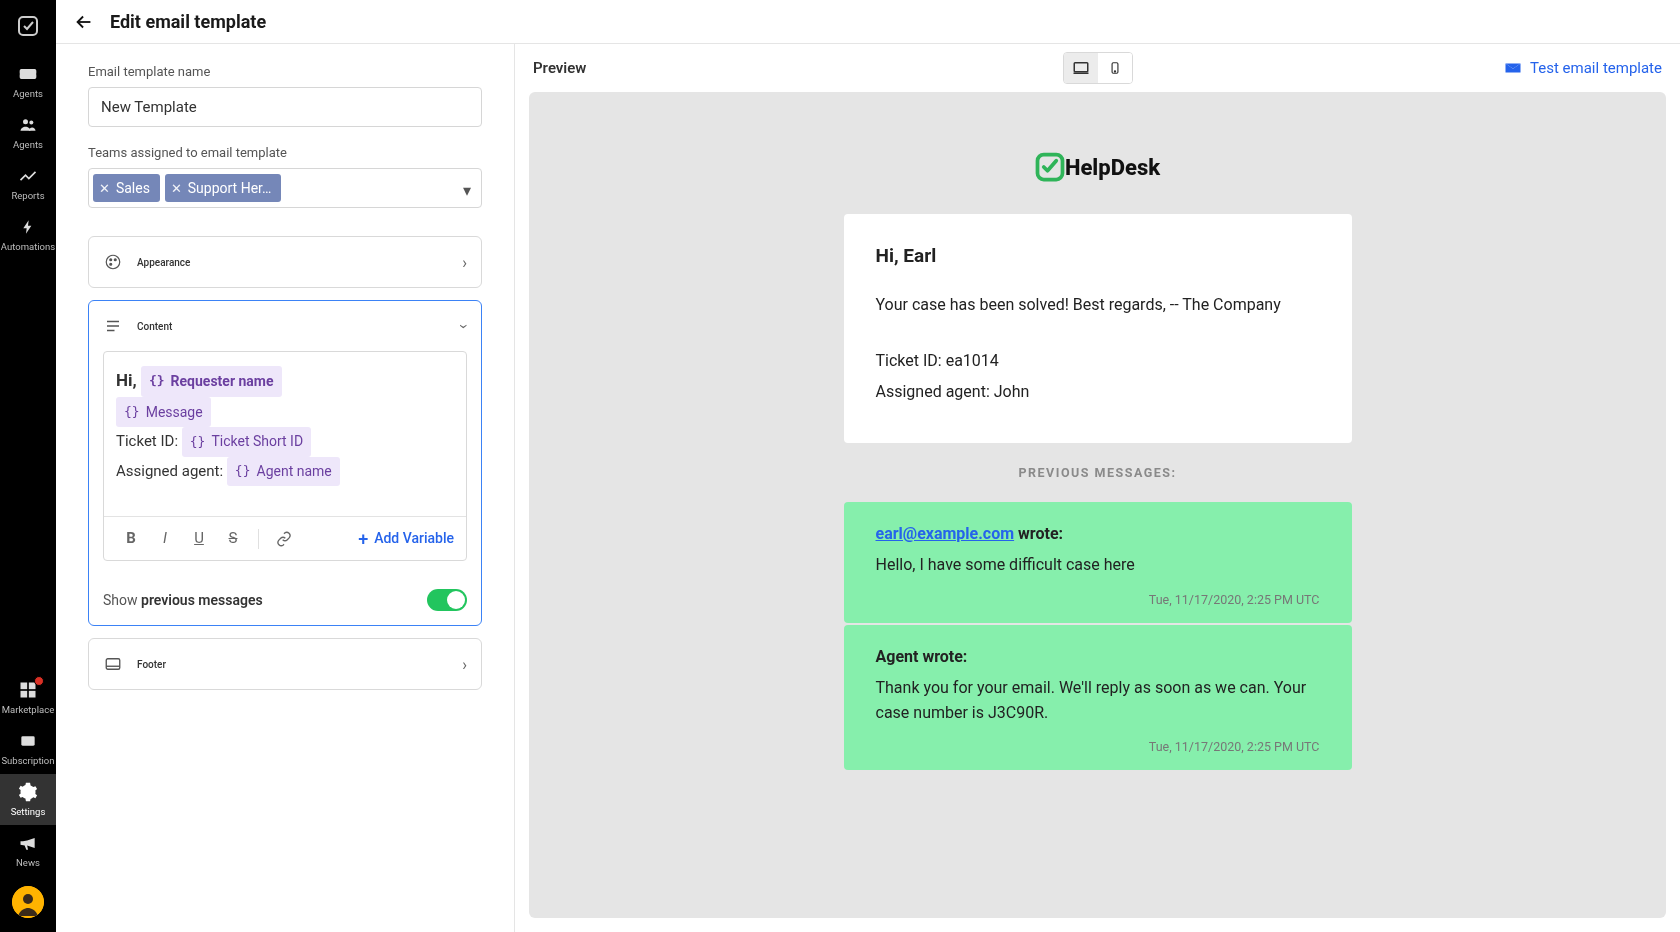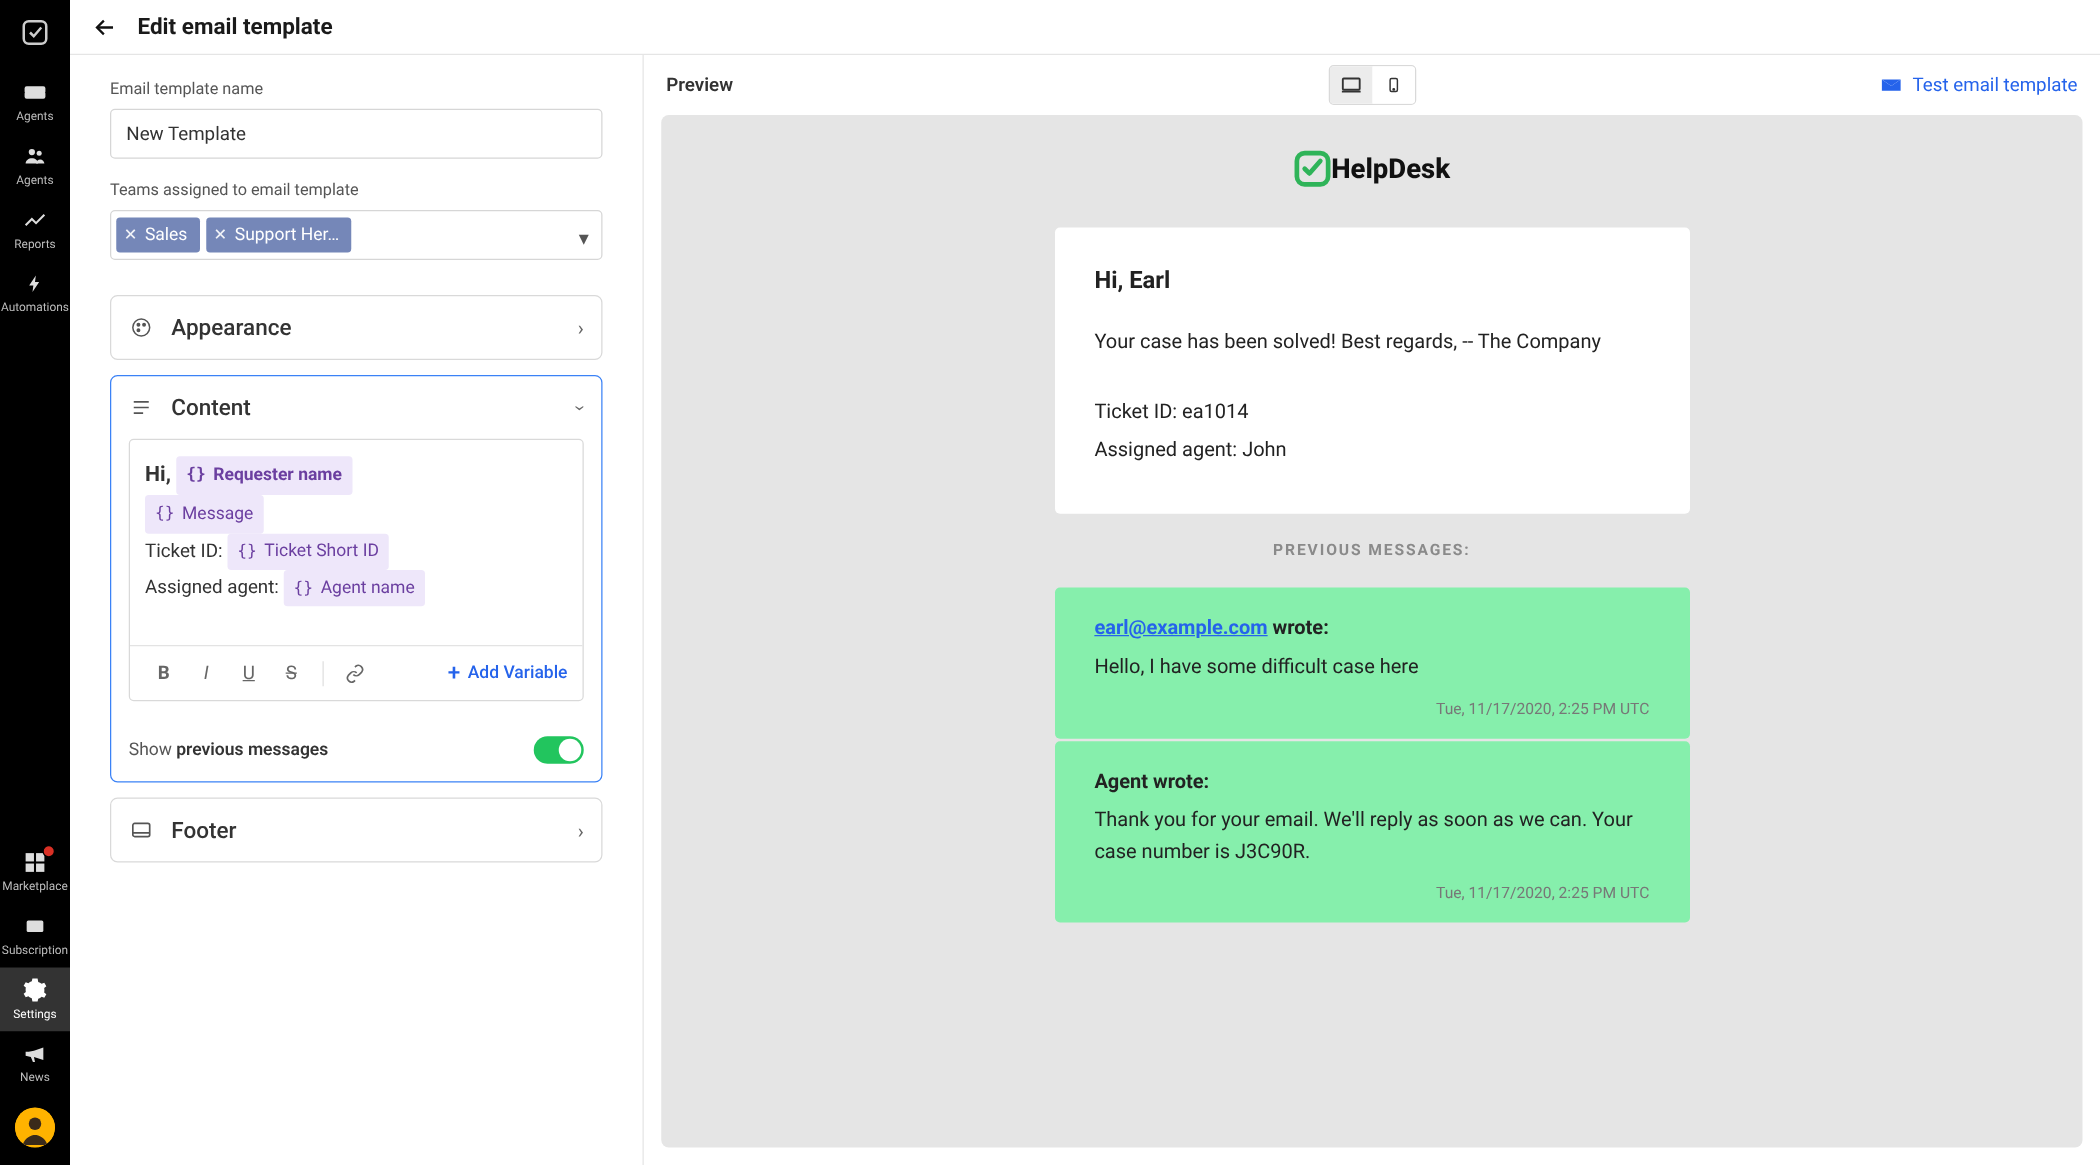--- a/index.html
+++ b/index.html
@@ -34,21 +34,21 @@
 .field-label { font-size: 13px; color: #555; margin-bottom: 8px; }
 .text-input { width: 100%; height: 40px; border: 1px solid #d6d6d6; border-radius: 4px; padding: 0 12px; font-size: 15px; color: #333; outline: none; margin-bottom: 18px; }
 .teams-box { width: 100%; min-height: 40px; border: 1px solid #d6d6d6; border-radius: 4px; padding: 4px 36px 4px 4px; display: flex; flex-wrap: wrap; gap: 5px; align-items: center; position: relative; margin-bottom: 28px;}
 .teams-box .dd { position: absolute; right: 10px; top: 12px; color: #555; }
 .chip { background: #7587b8; color: #fff; border-radius: 3px; height: 28px; display: flex; align-items: center; padding: 0 10px 0 6px; font-size: 14px; gap: 6px; }
 .chip .x { font-size: 13px; opacity: .9; }
 
 .panel { border: 1px solid #d9d9d9; border-radius: 6px; margin-bottom: 12px; }
 .panel.active { border: 1.5px solid #3b82f6; }
 .panel-head { height: 50px; display: flex; align-items: center; padding: 0 14px; gap: 14px; cursor: pointer; }
-.panel-head .title { font-size: 18px; color: #333; font-weight: 500; }
+.panel-head .title { font-size: 10px; color: #333; font-weight: 500; }
 .panel-head .icon { width: 20px; height: 20px; display: flex; align-items: center; justify-content: center; color: #555; }
 .panel-head .chev { margin-left: auto; color: #666; }
 
 .editor-area { padding: 0 14px 14px 14px; }
 .editor-box { border: 1px solid #d9d9d9; border-radius: 4px; min-height: 210px; padding: 12px 12px 60px 12px; font-size: 15px; color: #333; line-height: 1.9; position: relative; }
 .var-chip { background: #eee7fa; color: #6b3fa0; border-radius: 3px; padding: 2px 8px; font-size: 14px; display: inline-flex; align-items: center; gap: 6px; vertical-align: middle;}
 .var-chip .bicon { font-family: monospace; font-size: 13px; color: #6b3fa0; }
 .hi-line { font-weight: 700; font-size: 17px; }
 .ed-toolbar { border-top: 1px solid #e3e3e3; height: 44px; display: flex; align-items: center; gap: 4px; position: absolute; left: 0; right: 0; bottom: 0; padding: 0 12px; }
 .tb-btn { width: 30px; height: 30px; display: flex; align-items: center; justify-content: center; color: #666; border-radius: 4px; cursor: pointer; font-family: Georgia, serif;}
@@ -63,21 +63,21 @@
 
 .prev-header { height: 48px; display: flex; align-items: center; padding: 0 18px; }
 .prev-header .ptxt { font-size: 15px; font-weight: 600; color: #333; }
 .device-switch { position: absolute; left: 50%; transform: translateX(-50%); display: flex; border: 1px solid #d9d9d9; border-radius: 4px; overflow: hidden; }
 .device-btn { width: 34px; height: 30px; display: flex; align-items: center; justify-content: center; background: #fff; color: #555; cursor: pointer;}
 .device-btn.active { background: #ececec; }
 .test-link { margin-left: auto; color: #2563eb; font-size: 15px; display: flex; align-items: center; gap: 8px; cursor: pointer; }
 
 .preview-canvas { flex: 1; background: #e5e5e5; margin: 0 14px 14px 14px; border-radius: 6px; overflow-y: auto; padding: 28px 0; position: relative;}
 .email-frame { width: 508px; margin: 0 auto; }
-.logo-row { display: flex; justify-content: center; align-items: center; margin-bottom: 28px; }
+.logo-row { display: flex; justify-content: center; align-items: center; margin-bottom: 28px; margin-top: 32px; }
 .logo-row .logotxt { font-size: 22px; font-weight: 800; color: #111; }
 .card { background: #fff; border-radius: 4px; padding: 30px 32px; margin-bottom: 22px; font-size: 16px; color: #222; margin-top: 32px; }
 .card .hi { font-weight: 700; font-size: 19px; margin-bottom: 26px; }
 .card .body-line { margin-bottom: 34px; line-height: 1.5; }
 .card .meta-line { margin-bottom: 12px; }
 .sect-title { text-align: center; color: #8a8a8a; letter-spacing: 1.5px; font-size: 12.5px; font-weight: 700; margin-bottom: 22px; }
 .msg-card { background: #86efac; border-radius: 4px; padding: 22px 32px 16px; margin-bottom: 2px; font-size: 16px; color: #222; }
 .msg-card .from { font-weight: 700; margin-bottom: 10px; }
 .msg-card .from a { color: #2563eb; text-decoration: underline; }
 .msg-card .body { line-height: 1.55; margin-bottom: 14px; }

